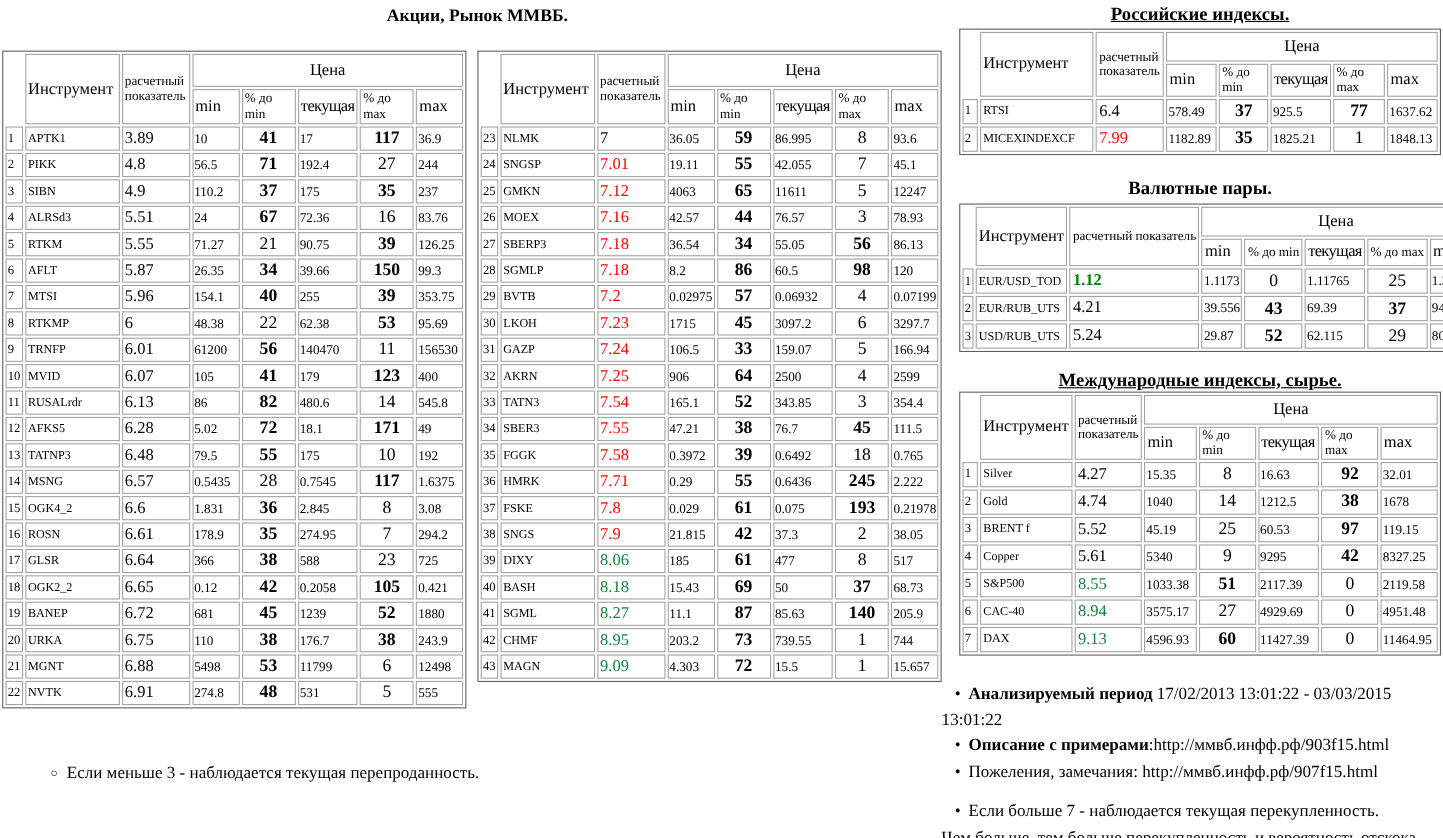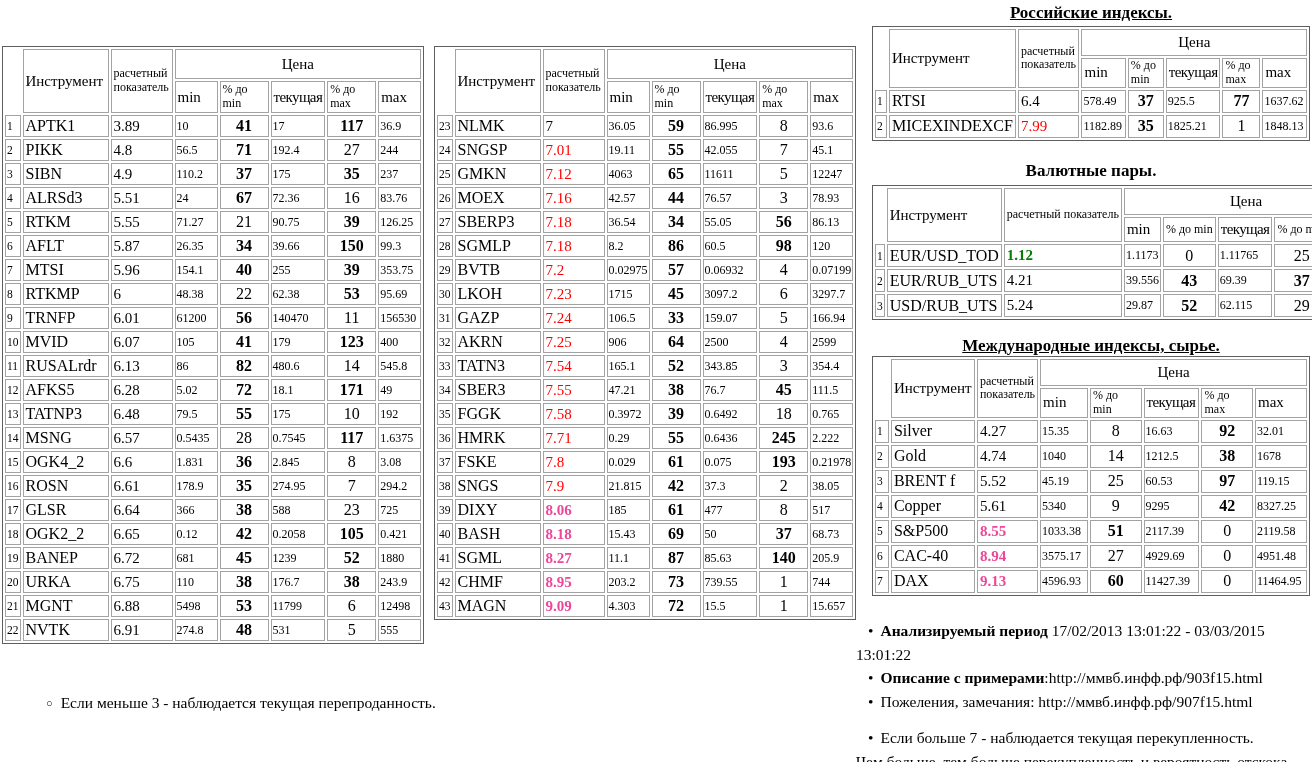--- a/index.html
+++ b/index.html
@@ -25,25 +25,25 @@
   .stk td{height:22px;}
 
   
   .rt tr.h1 th{height:27px;}
   .rt tr.h2 th{height:29px;}
   .rt td{height:23px;}
   #currency tr.h2 th{height:25px;}
   #currency th.small{white-space:nowrap;}
 
   td.num{font-size:11.5px;padding:0 1px;}
-  td.name{font-size:16px;}
-  td.name.sm{font-size:16px;}
+  td.name{font-size:11px;}
+  td.name.sm{font-size:11px;}
   td.ind{font-size:15px;}
   td.ind.r{color:#ff0000;}
-  td.ind.rb{color:#ec4899;font-weight:bold;}
+  td.ind.rb{color:#15803d;font-weight:normal;}
   td.ind.g{color:#008000;font-weight:bold;}
   td.val{font-size:12px;padding:0 1px;}
   td.pct{font-size:16px;text-align:center;}
   td.pct.b{font-weight:bold;}
 
   #stocks-left{position:absolute;left:2px;top:46px;}
   #stocks-right{position:absolute;left:434px;top:46px;}
 
   .right-col{position:absolute;left:872px;top:0;width:438px;height:618px;}
   .right-col .sec-title{position:absolute;width:438px;text-align:center;font-weight:bold;font-size:17px;}
@@ -60,20 +60,21 @@
   .foot-right .gap{height:13px;}
   .disc-bullet{display:inline-block;margin:0 7px 0 12px;}
   .bld{font-weight:bold;}
 </style>
 </head>
 <body>
 
 <div id="app">
 
   <div class="main-header">
+    <div class="l2">Акции, Рынок ММВБ.</div>
   </div>
 
   <table id="stocks-left" class="tbl stk">
       <colgroup>
         <col style="width:15px">
         <col style="width:86px">
         <col style="width:62px">
         <col style="width:43px">
         <col style="width:49px">
         <col style="width:47px">

